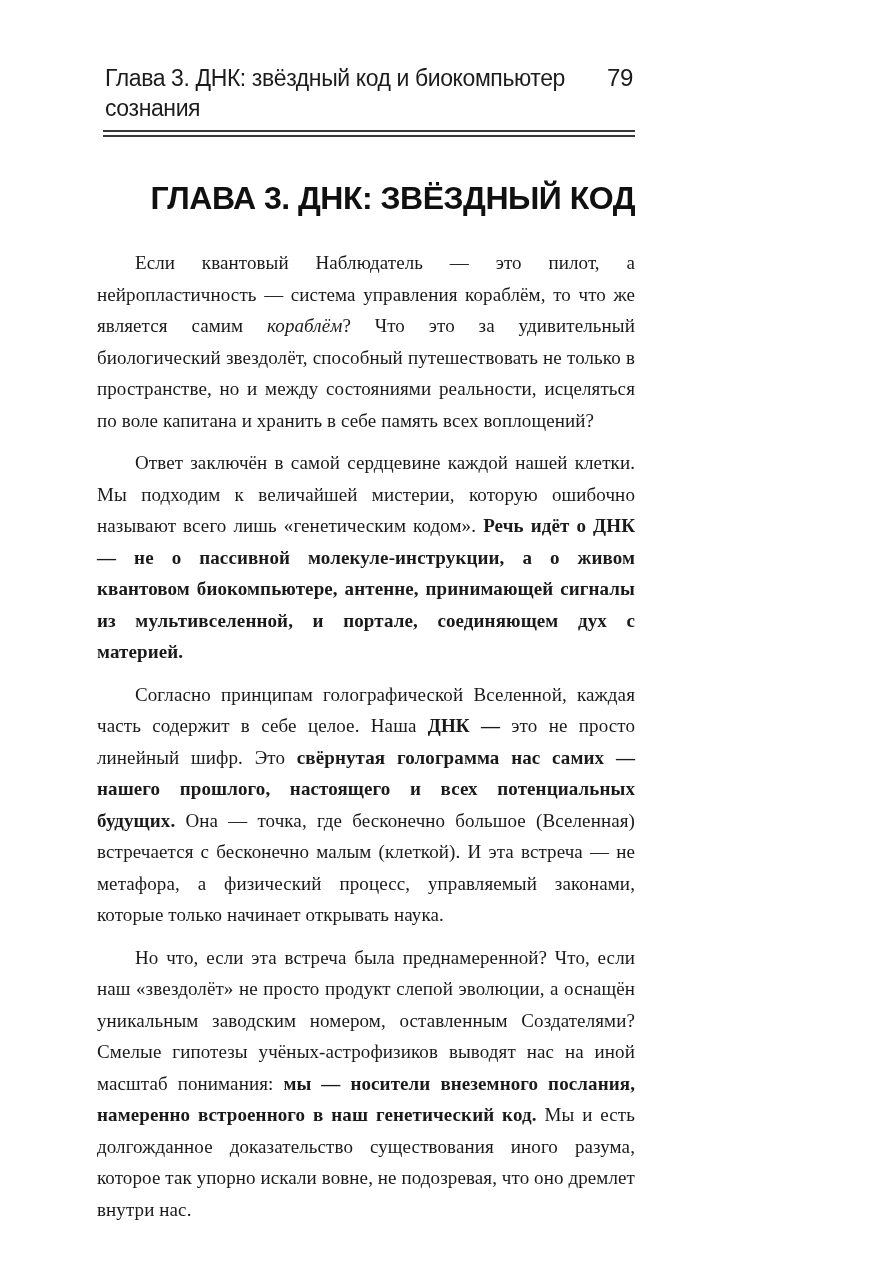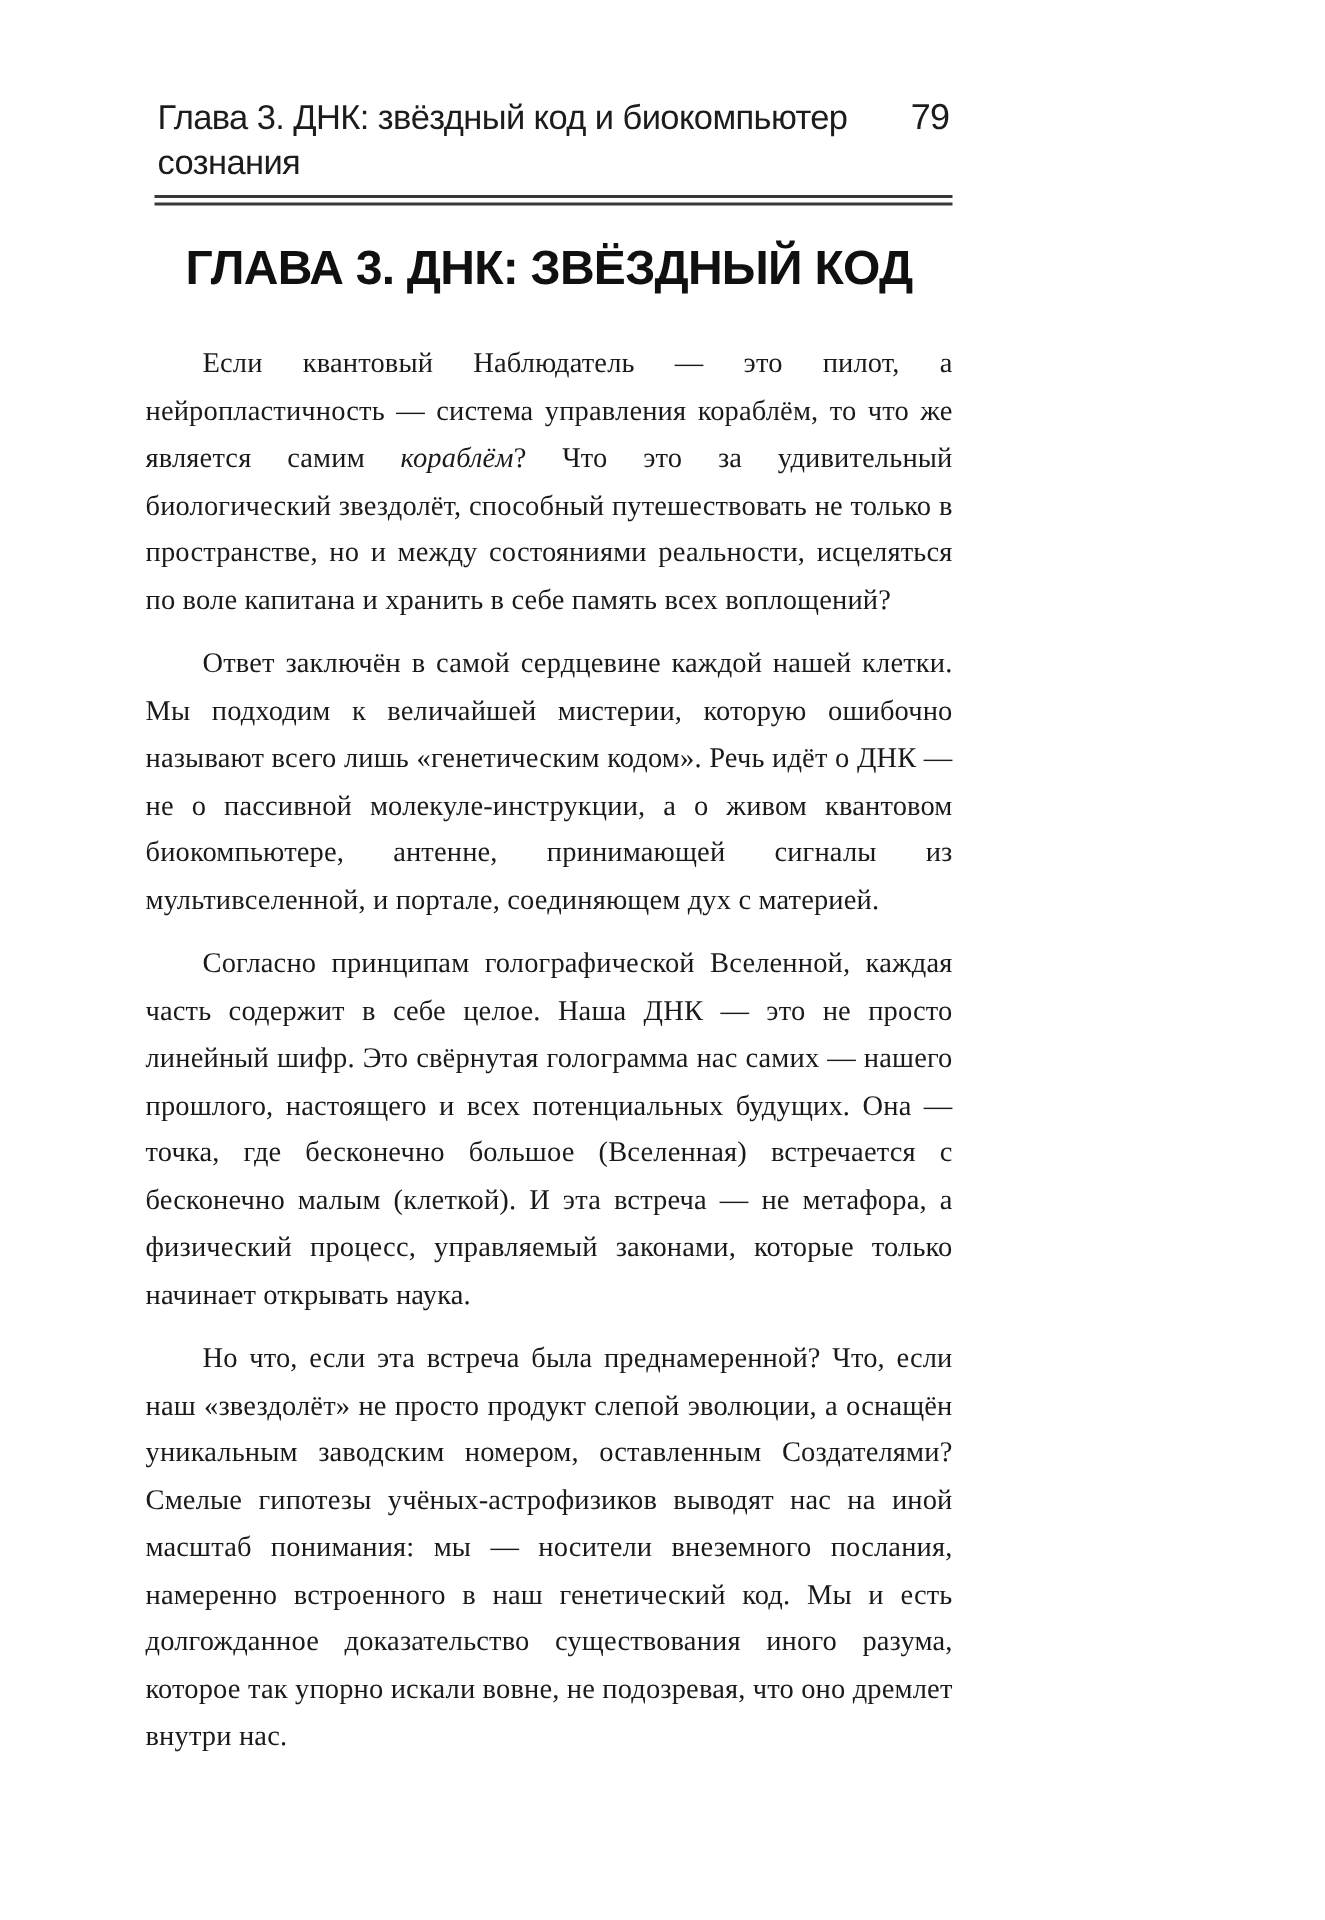--- a/index.html
+++ b/index.html
@@ -38,45 +38,45 @@
   .header-rule {
     margin-top: 7px;
     margin-left: 6px;
     height: 7px;
     box-sizing: border-box;
     border-top: 2px solid #383838;
     border-bottom: 2px solid #383838;
   }
   
   .chapter-title {
-    margin: 19px 0 0 0;
+    margin: 39px 0 0 0;
     font-family: "Liberation Sans", "DejaVu Sans", sans-serif;
     font-weight: 700;
     font-size: 32px;
     line-height: 45px;
     letter-spacing: -0.5px;
-    text-align: center;
+    text-align: right;
     color: #101010;
   }
   
   .body-text {
     margin-top: 26px;
     font-family: "Liberation Serif", "DejaVu Serif", serif;
     font-size: 19px;
     line-height: 31.5px;
     letter-spacing: 0.1px;
     text-align: justify;
     color: #1a1a1a;
   }
   .body-text p.para {
     margin: 0 0 11px 0;
     text-indent: 38px;
   }
   .seg-normal { font-weight: normal; font-style: normal; }
-  .seg-bold   { font-weight: 400; }
+  .seg-bold   { font-weight: 700; }
   .seg-italic { font-style: italic; }
 </style>
 </head>
 <body>
 
 <div class="page" style="background: rgb(255, 255, 255);">
   <div class="content">
 
     <div class="running-header">
       <span class="running-title">Глава 3. ДНК: звёздный код и биокомпьютер сознания</span>

